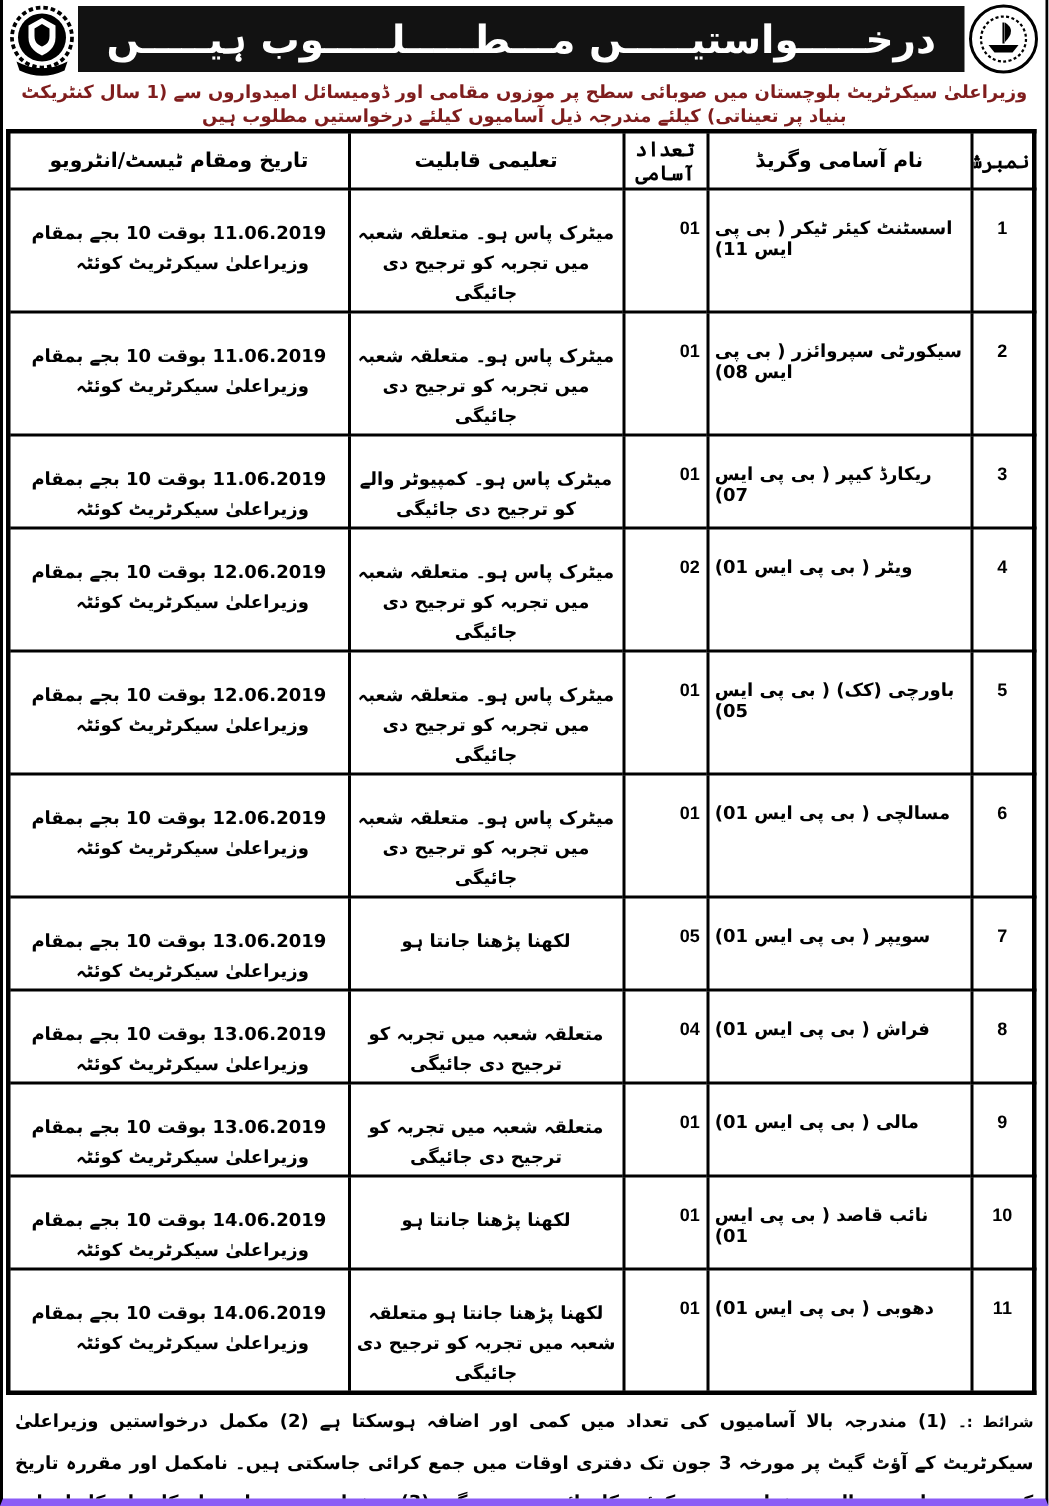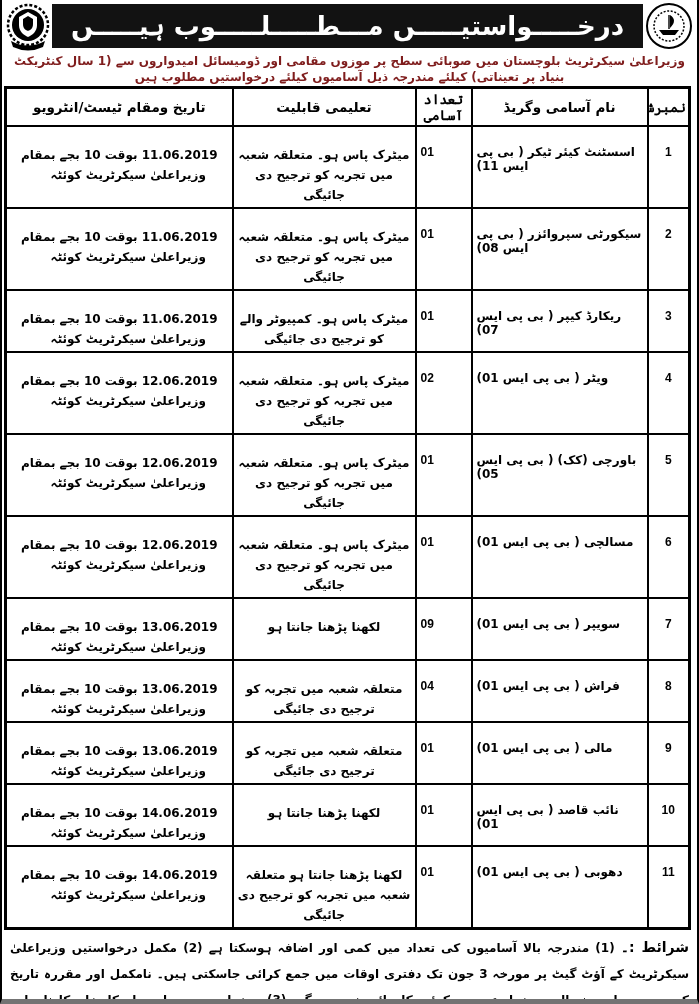--- a/index.html
+++ b/index.html
@@ -1,20 +1,20 @@
 <!DOCTYPE html>
 <html lang="ur" dir="rtl"><head>
 <meta charset="utf-8">
 <style>
   * { box-sizing: border-box; margin: 0; padding: 0; }
   html,body { width: 699px; height: 1004px; background:#e9e9e9; }
   body { font-family: "DejaVu Sans", sans-serif; }
   .ad {
     position: relative; width: 699px; height: 1004px; background: #fff;
-    border-left: 2px solid #000; border-right: 2px solid #000; border-bottom: 5px solid #737373;
+    border-left: 2px solid #000; border-right: 2px solid #000; border-bottom: 5px solid #8b5cf6;
     overflow: hidden;
   }
   
   .hdr { position: relative; height: 50px; }
   .hdr-bar {
     position: absolute; left: 50px; right: 54px; top: 4px; height: 44px;
     background: #121212; color: #fff; display: flex; align-items: center; justify-content: center;
   }
   .hdr-title { font-size: 26px; font-weight: bold; letter-spacing: 1px; white-space: nowrap; }
   .crest-left { position: absolute; left: 3px; top: 3px; }
@@ -27,30 +27,30 @@
   
   table.jobs {
     width: 687px; margin: 0 6px; border-collapse: collapse; table-layout: fixed;
     direction: rtl; border: 3px solid #000;
   }
   table.jobs th, table.jobs td { border: 2px solid #000; overflow: hidden; }
   table.jobs th { height: 34px; font-size: 13.5px; font-weight: bold; text-align: center; padding: 2px; }
   table.jobs td { height: 58px; vertical-align: top; font-weight: bold; font-size: 12px; padding: 18px 4px 2px 4px; }
   .c-sno  { width: 42px;  text-align: center; font-family: "Liberation Sans", sans-serif; font-size: 13px; }
   .c-pos  { width: 176px; text-align: left; padding-right: 8px; }
-  .c-cnt  { width: 56px;  text-align: left; font-family: "Liberation Sans", sans-serif; font-size: 13px; }
+  .c-cnt  { width: 56px;  text-align: right; font-family: "Liberation Sans", sans-serif; font-size: 13px; }
   .c-qual { width: 183px; text-align: center; line-height: 20px; }
   .c-sched{ text-align: center; line-height: 20px; }
   .sched2 { padding-left: 18px; }
   
   .notes {
     margin: 4px 8px 0 8px; font-weight: bold; font-size: 12px; line-height: 26px;
     text-align: justify; height: 158px; overflow: hidden; direction: rtl;
   }
-  .notes-label { font-size: 14px; }
+  .notes-label { font-size: 10px; }
   svg { display: block; }
 </style>
 </head>
 <body>
 
 <div class="ad">
 
   <div class="hdr">
     <div class="hdr-bar">
       <div class="hdr-title">درخـــــواستیـــــں مـــطـــــلـــــوب ہیـــــں</div>
@@ -144,21 +144,21 @@
       <td class="c-cnt">01</td>
       <td class="c-qual">میٹرک پاس ہو۔ متعلقہ شعبہ میں تجربہ کو ترجیح دی جائیگی</td>
       <td class="c-sched">
         <div class="sched1">12.06.2019 بوقت 10 بجے بمقام</div>
         <div class="sched2">وزیراعلیٰ سیکرٹریٹ کوئٹہ</div>
       </td>
     </tr>
         <tr>
       <td class="c-sno">7</td>
       <td class="c-pos">سویپر ( بی پی ایس 01)</td>
-      <td class="c-cnt">09</td>
+      <td class="c-cnt">05</td>
       <td class="c-qual">لکھنا پڑھنا جانتا ہو</td>
       <td class="c-sched">
         <div class="sched1">13.06.2019 بوقت 10 بجے بمقام</div>
         <div class="sched2">وزیراعلیٰ سیکرٹریٹ کوئٹہ</div>
       </td>
     </tr>
         <tr>
       <td class="c-sno">8</td>
       <td class="c-pos">فراش ( بی پی ایس 01)</td>
       <td class="c-cnt">04</td>

